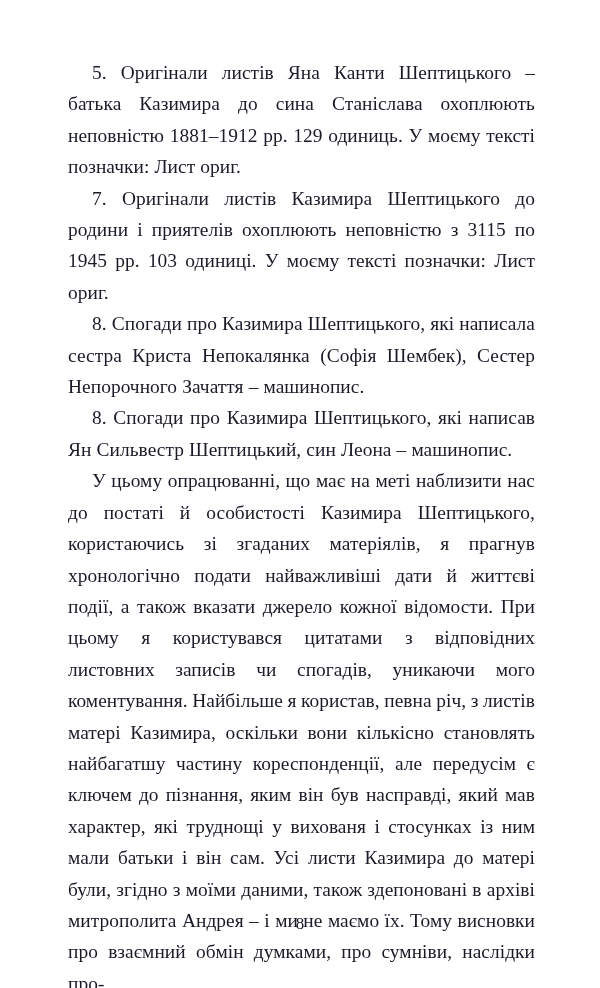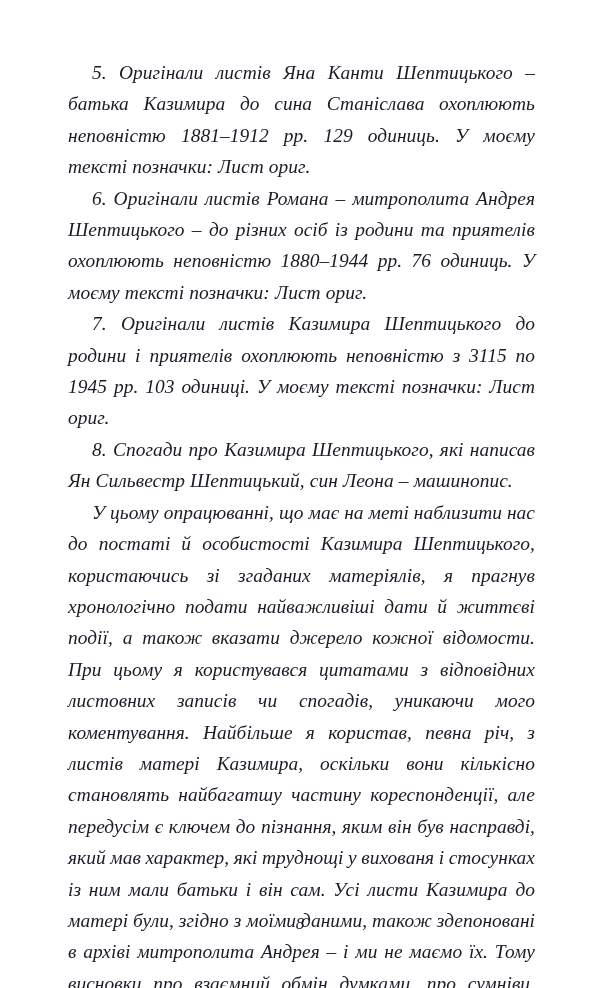--- a/index.html
+++ b/index.html
@@ -15,21 +15,20 @@
     color: #1b1b28;
     position: relative;
   }
   .page {
     position: absolute;
     left: 0;
     top: 0;
     width: 600px;
     height: 988px;
     background: #ffffff;
-    font-style: italic;
   }
   .text-block {
     position: absolute;
     left: 68px;
     top: 57px;
     width: 467px;
   }
   p.para {
     margin: 0;
     padding: 0;
@@ -58,21 +57,21 @@
     font-family: "Liberation Serif", "DejaVu Serif", serif;
   }
 </style>
 </head>
 <body>
 
 <div class="page">
 
   <div class="text-block">
     <p class="para">5. Оригінали листів Яна Канти Шептицького – батька Казимира до сина Станіслава охоплюють неповністю 1881–1912 рр. 129 одиниць. У моєму тексті позначки: Лист ориг.</p>
-    <p class="para">6. Оригінали листів Романа – митрополита Андрея Шептицького – до різних осіб із родини та приятелів охоплюють неповністю 1880–1944 рр. 76 одиниць. У моєму тексті позначки: Лист ориг.</p>
     <p class="para">7. Оригінали листів Казимира Шептицького до родини і приятелів охоплюють неповністю з 3115 по 1945 рр. 103 одиниці. У моєму тексті позначки: Лист ориг.</p>
+    <p class="para">8. Спогади про Казимира Шептицького, які написала сестра Криста Непокалянка (Софія Шембек), Сестер Непорочного Зачаття – машинопис.</p>
     <p class="para">8. Спогади про Казимира Шептицького, які написав Ян Сильвестр Шептицький, син Леона – машинопис.</p>
     <p class="para tight">У цьому опрацюванні, що має на меті наблизити нас до постаті й особистості Казимира Шептицького, користаючись зі згаданих матеріялів, я прагнув хронологічно подати найважливіші дати й життєві події, а також вказати джерело кожної відомости. При цьому я користувався цитатами з відповідних листовних записів чи спогадів, уникаючи мого коментування. Найбільше я користав, певна річ, з листів матері Казимира, оскільки вони кількісно становлять найбагатшу частину кореспонденції, але передусім є ключем до пізнання, яким він був насправді, який мав характер, які труднощі у вихованя і стосунках із ним мали батьки і він сам. Усі листи Казимира до матері були, згідно з моїми даними, також здепоновані в архіві митрополита Андрея – і ми не маємо їх. Тому висновки про взаємний обмін думками, про сумніви, наслідки про-</p>
   </div>
 
   <div class="page-number">8</div>
 
 </div>
 
 </body></html>

